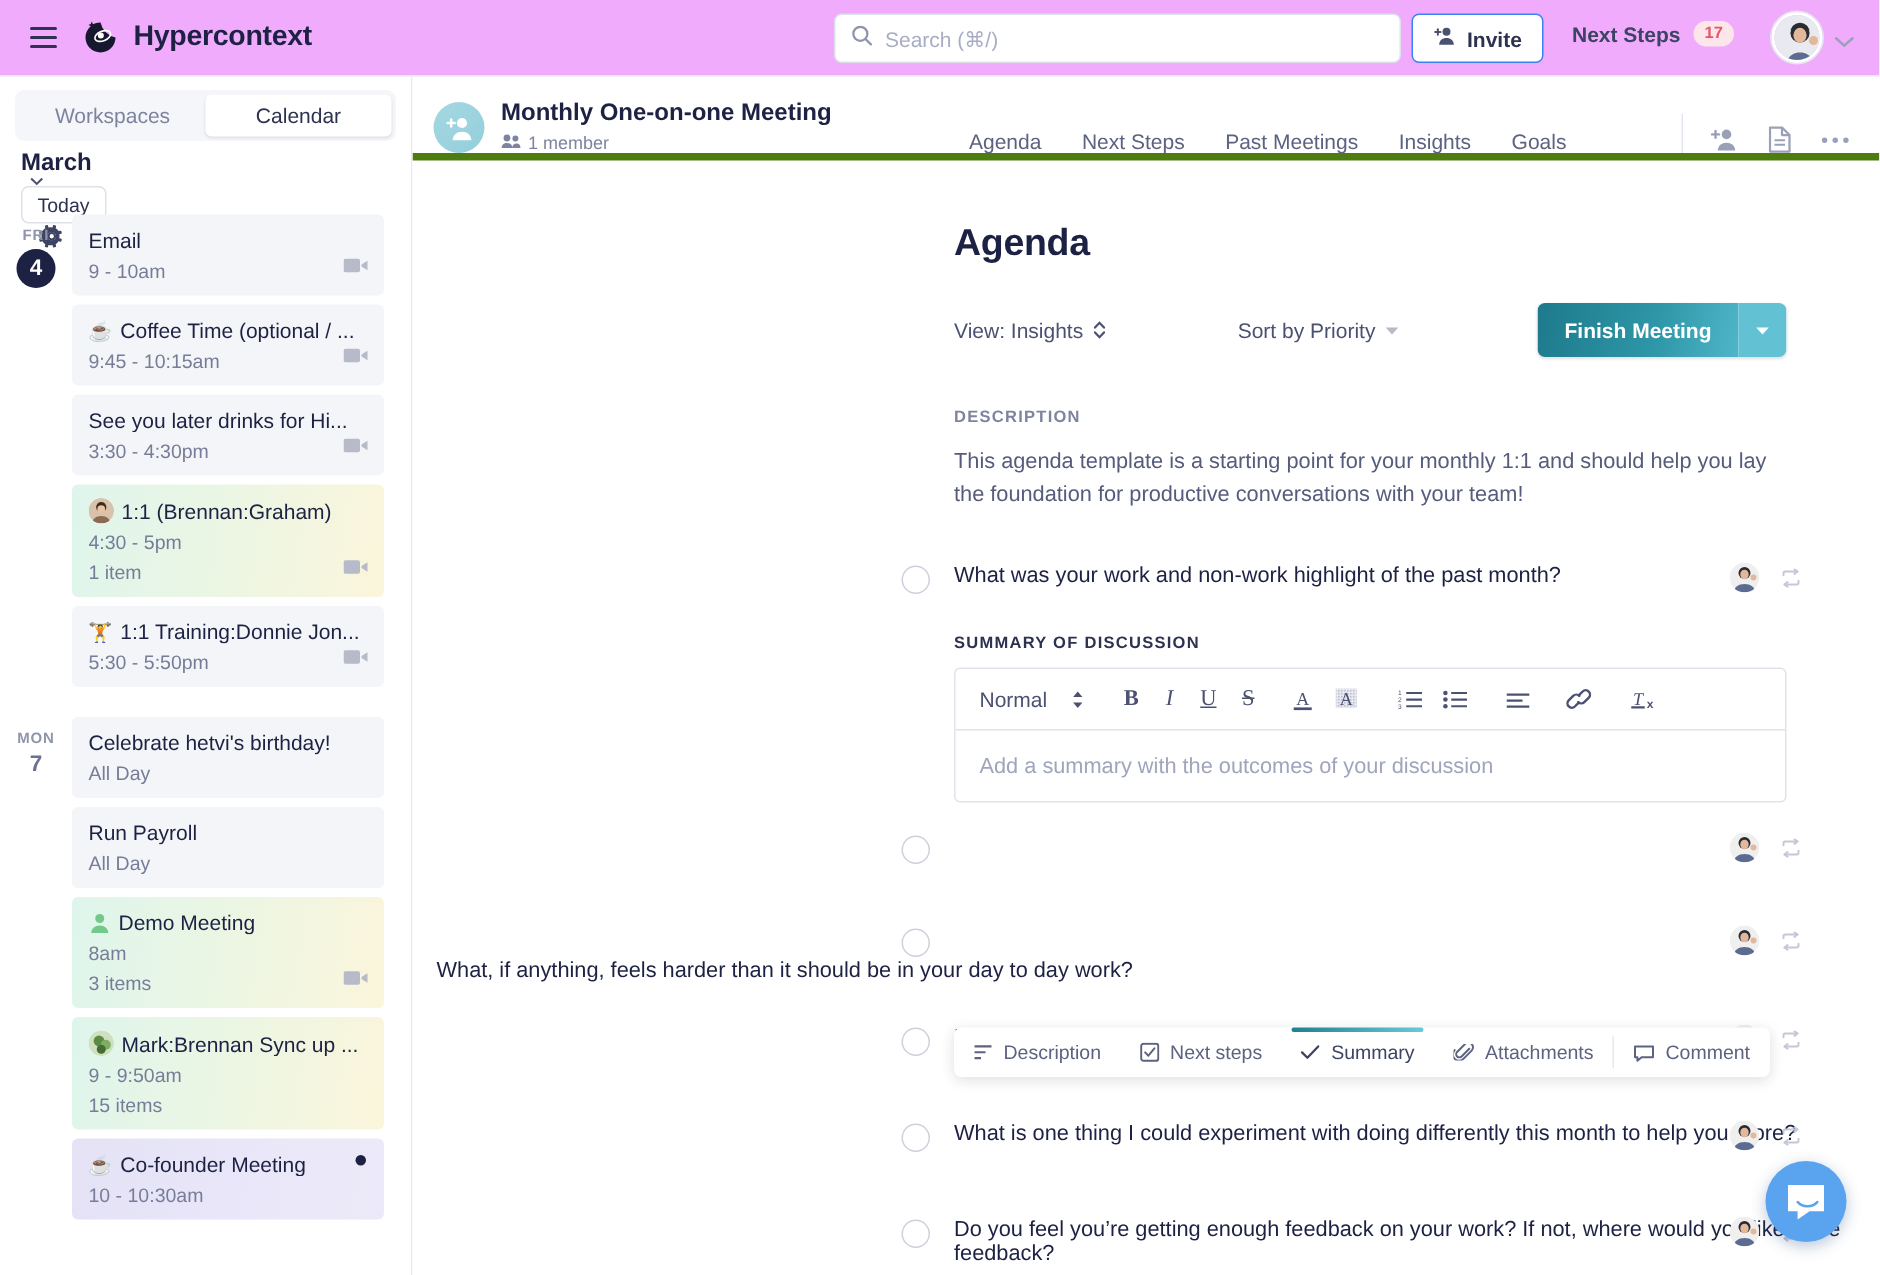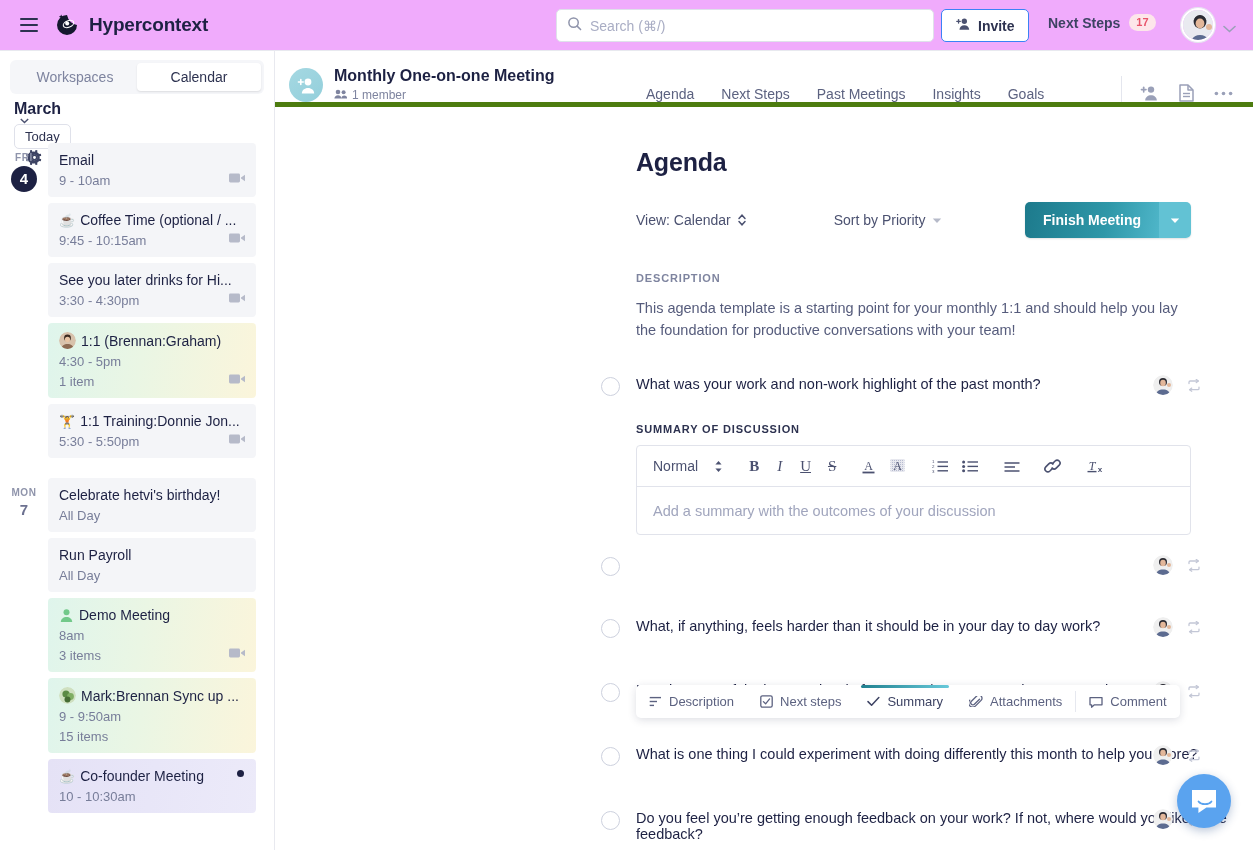--- a/index.html
+++ b/index.html
@@ -529,21 +529,21 @@
         </span>
       </div>
     </div>
 
     <div class="content">
       <div class="inner">
         <div class="page-title">Agenda</div>
 
         <div class="ctrl-row">
           <div class="ctrl">
-            <span>View: Calendar</span>
+            <span>View: Insights</span>
             <span style="display:flex;">
               <svg width="10" height="14" viewBox="0 0 10 14">
                   <polyline points="2,5.4 5,2.2 8,5.4" fill="none" stroke="#4b5170" stroke-width="1.5" stroke-linecap="round"></polyline>
                   <polyline points="2,8.6 5,11.8 8,8.6" fill="none" stroke="#4b5170" stroke-width="1.5" stroke-linecap="round"></polyline>
                 </svg>
             </span>
           </div>
           <div class="ctrl ctrl2">
             <span>Sort by Priority</span>
             <span style="display:flex;">
@@ -692,21 +692,21 @@
               <svg width="14" height="13" viewBox="0 0 14 13">
                   <path d="M2 4.5V3.2A1.2 1.2 0 0 1 3.2 2H11" fill="none" stroke="#c3c7d6" stroke-width="1.3" stroke-linecap="round"></path>
                   <polyline points="9.3,0.5 11.4,2 9.3,3.6" fill="none" stroke="#c3c7d6" stroke-width="1.3" stroke-linecap="round" stroke-linejoin="round"></polyline>
                   <path d="M12 8.2v1.3A1.2 1.2 0 0 1 10.8 10.7H3" fill="none" stroke="#c3c7d6" stroke-width="1.3" stroke-linecap="round"></path>
                   <polyline points="4.7,9.1 2.6,10.7 4.7,12.2" fill="none" stroke="#c3c7d6" stroke-width="1.3" stroke-linecap="round" stroke-linejoin="round"></polyline>
                 </svg>
             </span>
           </div>
         </div>
 
-        <div class="arow" style="margin-top:26px;">
+        <div class="arow" style="margin-top:26px;flex-direction:column;">
           <div class="arow-circle"></div>
           <div class="arow-text">What, if anything, feels harder than it should be in your day to day work?</div>
           <div class="arow-right">
             <span class="arow-avatar">
               <svg width="20" height="20" viewBox="0 0 20 20">
                   <circle cx="10" cy="10" r="10" fill="#efefef"></circle>
                   <circle cx="10" cy="7" r="4" fill="#2b2b33"></circle>
                   <ellipse cx="10" cy="8" rx="2.8" ry="3.2" fill="#e3b79a"></ellipse>
                   <path d="M3 20c0-3.6 3-5.6 7-5.6s7 2 7 5.6z" fill="#5c6b90"></path>
                   <circle cx="16" cy="10" r="2" fill="#e3b79a"></circle>

